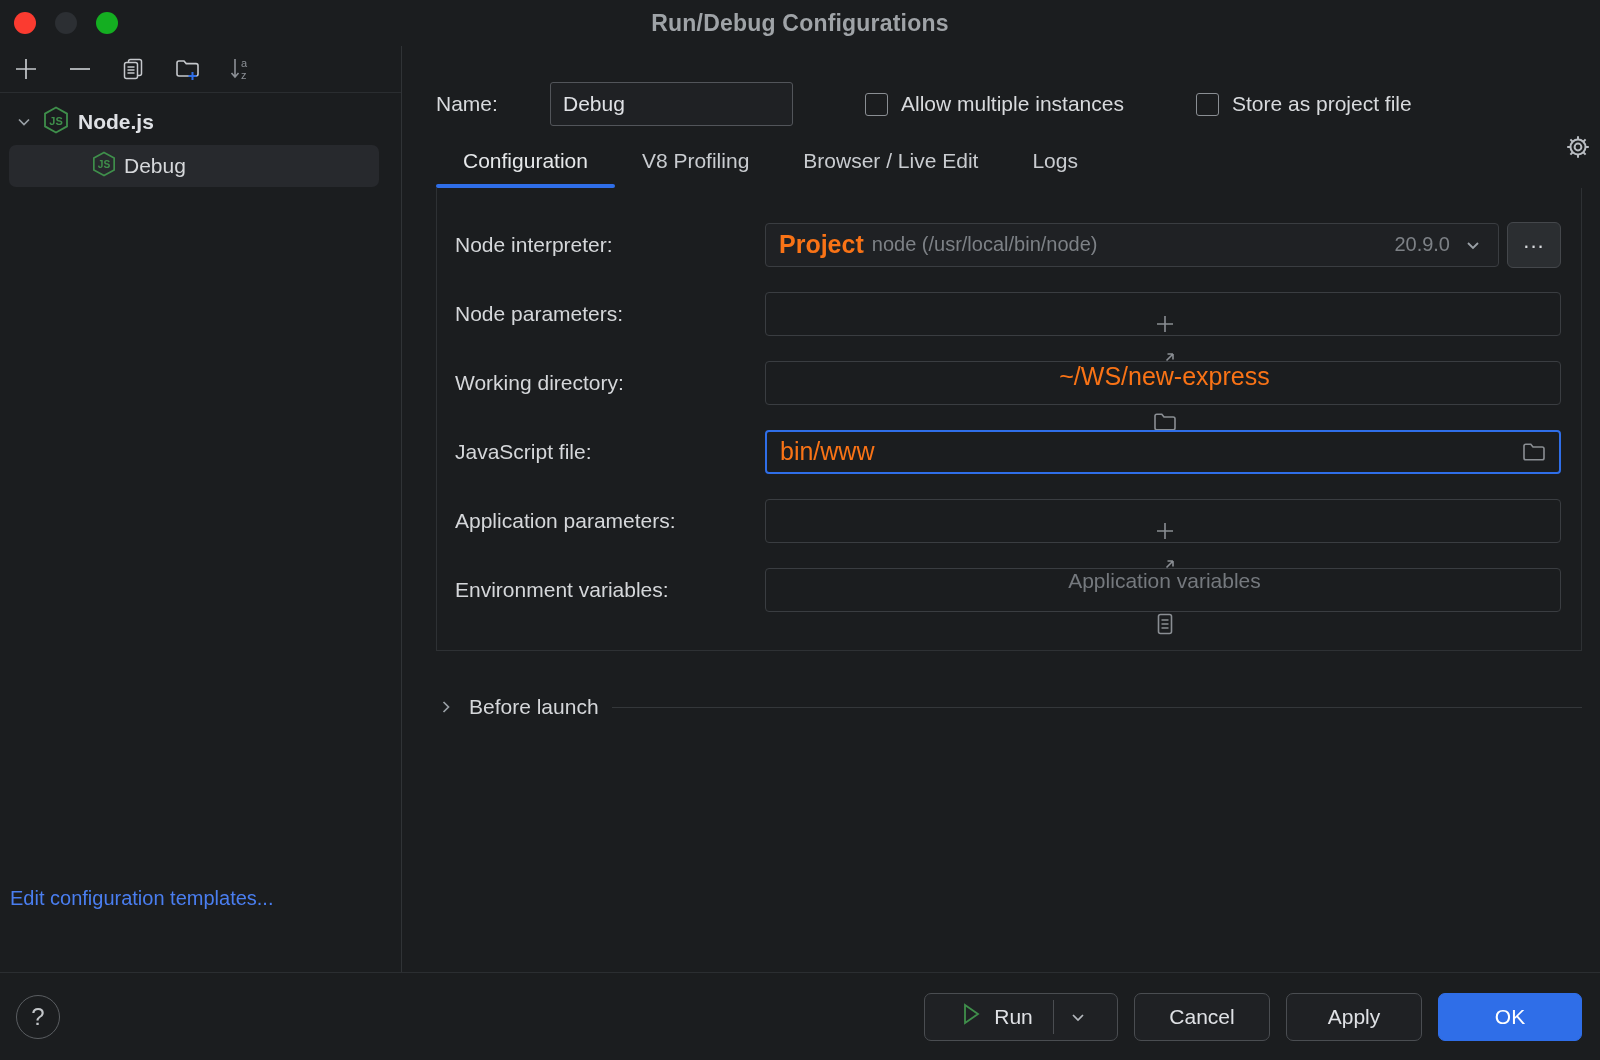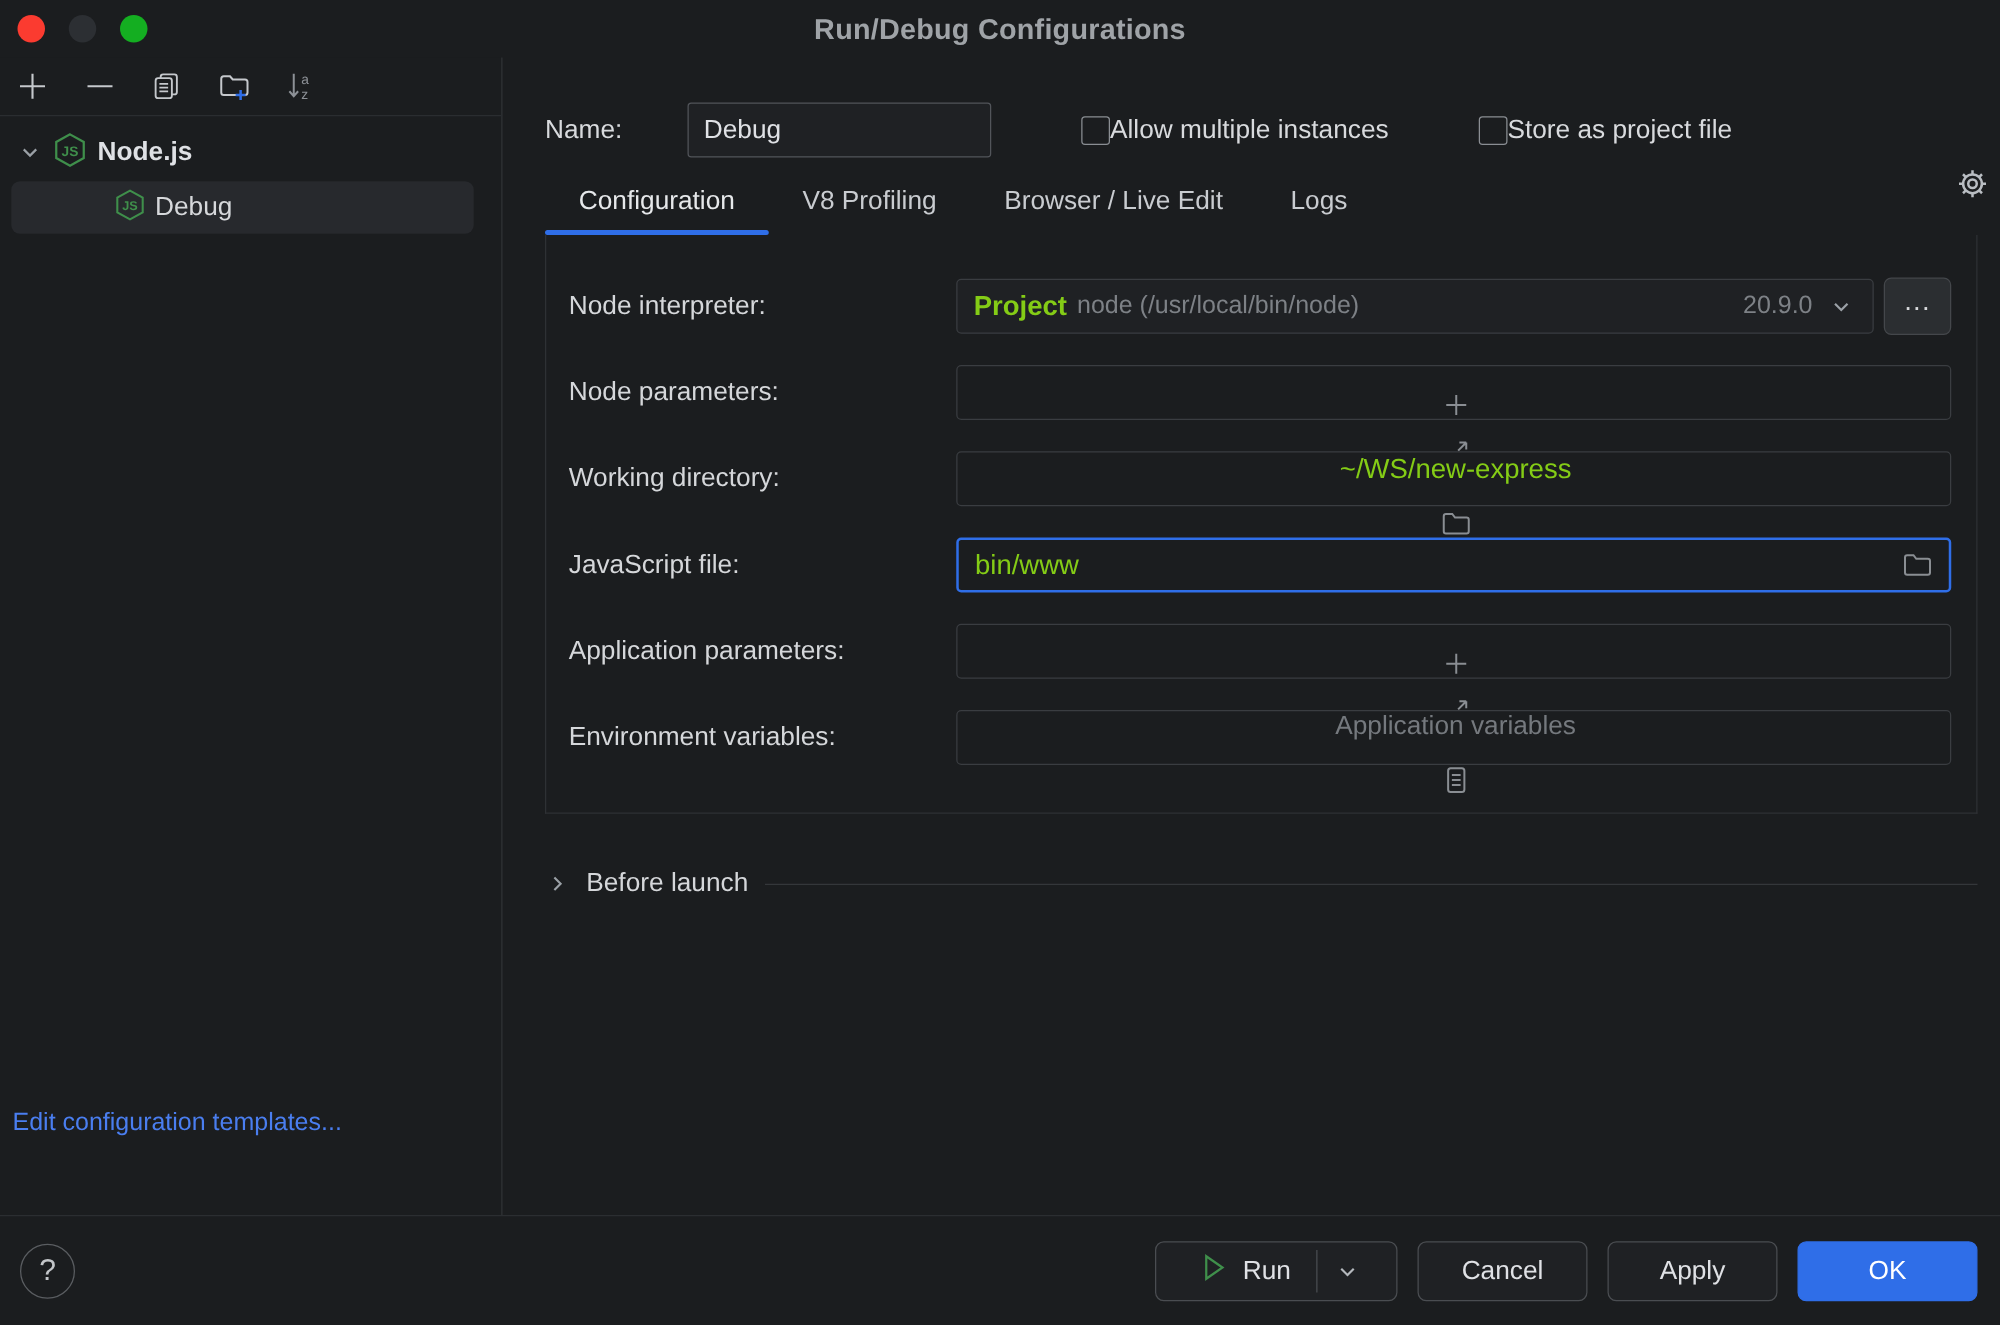--- a/index.html
+++ b/index.html
@@ -103,21 +103,21 @@
   .name-input {
     width: 243px; height: 44px;
     background: #1f2124;
     border: 1px solid #52555a;
     border-radius: 3px;
     color: #dfe1e5; font-size: 21px;
     padding: 0 12px;
     font-family: "Liberation Sans", sans-serif;
   }
   .cbx-wrap {
-    display: flex; align-items: center; 
+    display: flex; align-items: center; gap: 13px;
     margin-left: 72px;
   }
   .cbx {
     width: 23px; height: 23px;
     border: 1.6px solid #8a8e93;
     border-radius: 3px;
     background: transparent;
   }
   .cbx-label { font-size: 21px; color: #d8dadd; white-space: nowrap; }
   .gear-corner {
@@ -173,21 +173,21 @@
     border-radius: 4px;
     display: flex; align-items: center;
     padding: 0 10px 0 13px;
     gap: 8px;
   }
   .field.focused {
     border: 2px solid #2f6ee8;
     background: #1b1d1f;
   }
   .field.plain-bg { background: #1b1d1f; flex-direction: column; }
-  .ftext { font-size: 22px; color: #84cc16; white-space: nowrap; }
+  .ftext { font-size: 25px; color: #f97316; white-space: nowrap; }
   .ftext.bold { font-weight: bold; }
   .fmuted { font-size: 20px; color: #7d8186; white-space: nowrap; }
   .fph { font-size: 21px; color: #75797e; white-space: nowrap; }
   .spacer { flex: 1 1 auto; }
   .ficon {
     width: 30px; height: 30px;
     display: flex; align-items: center; justify-content: center;
     flex: 0 0 auto;
   }
   .ellipsis-btn {

